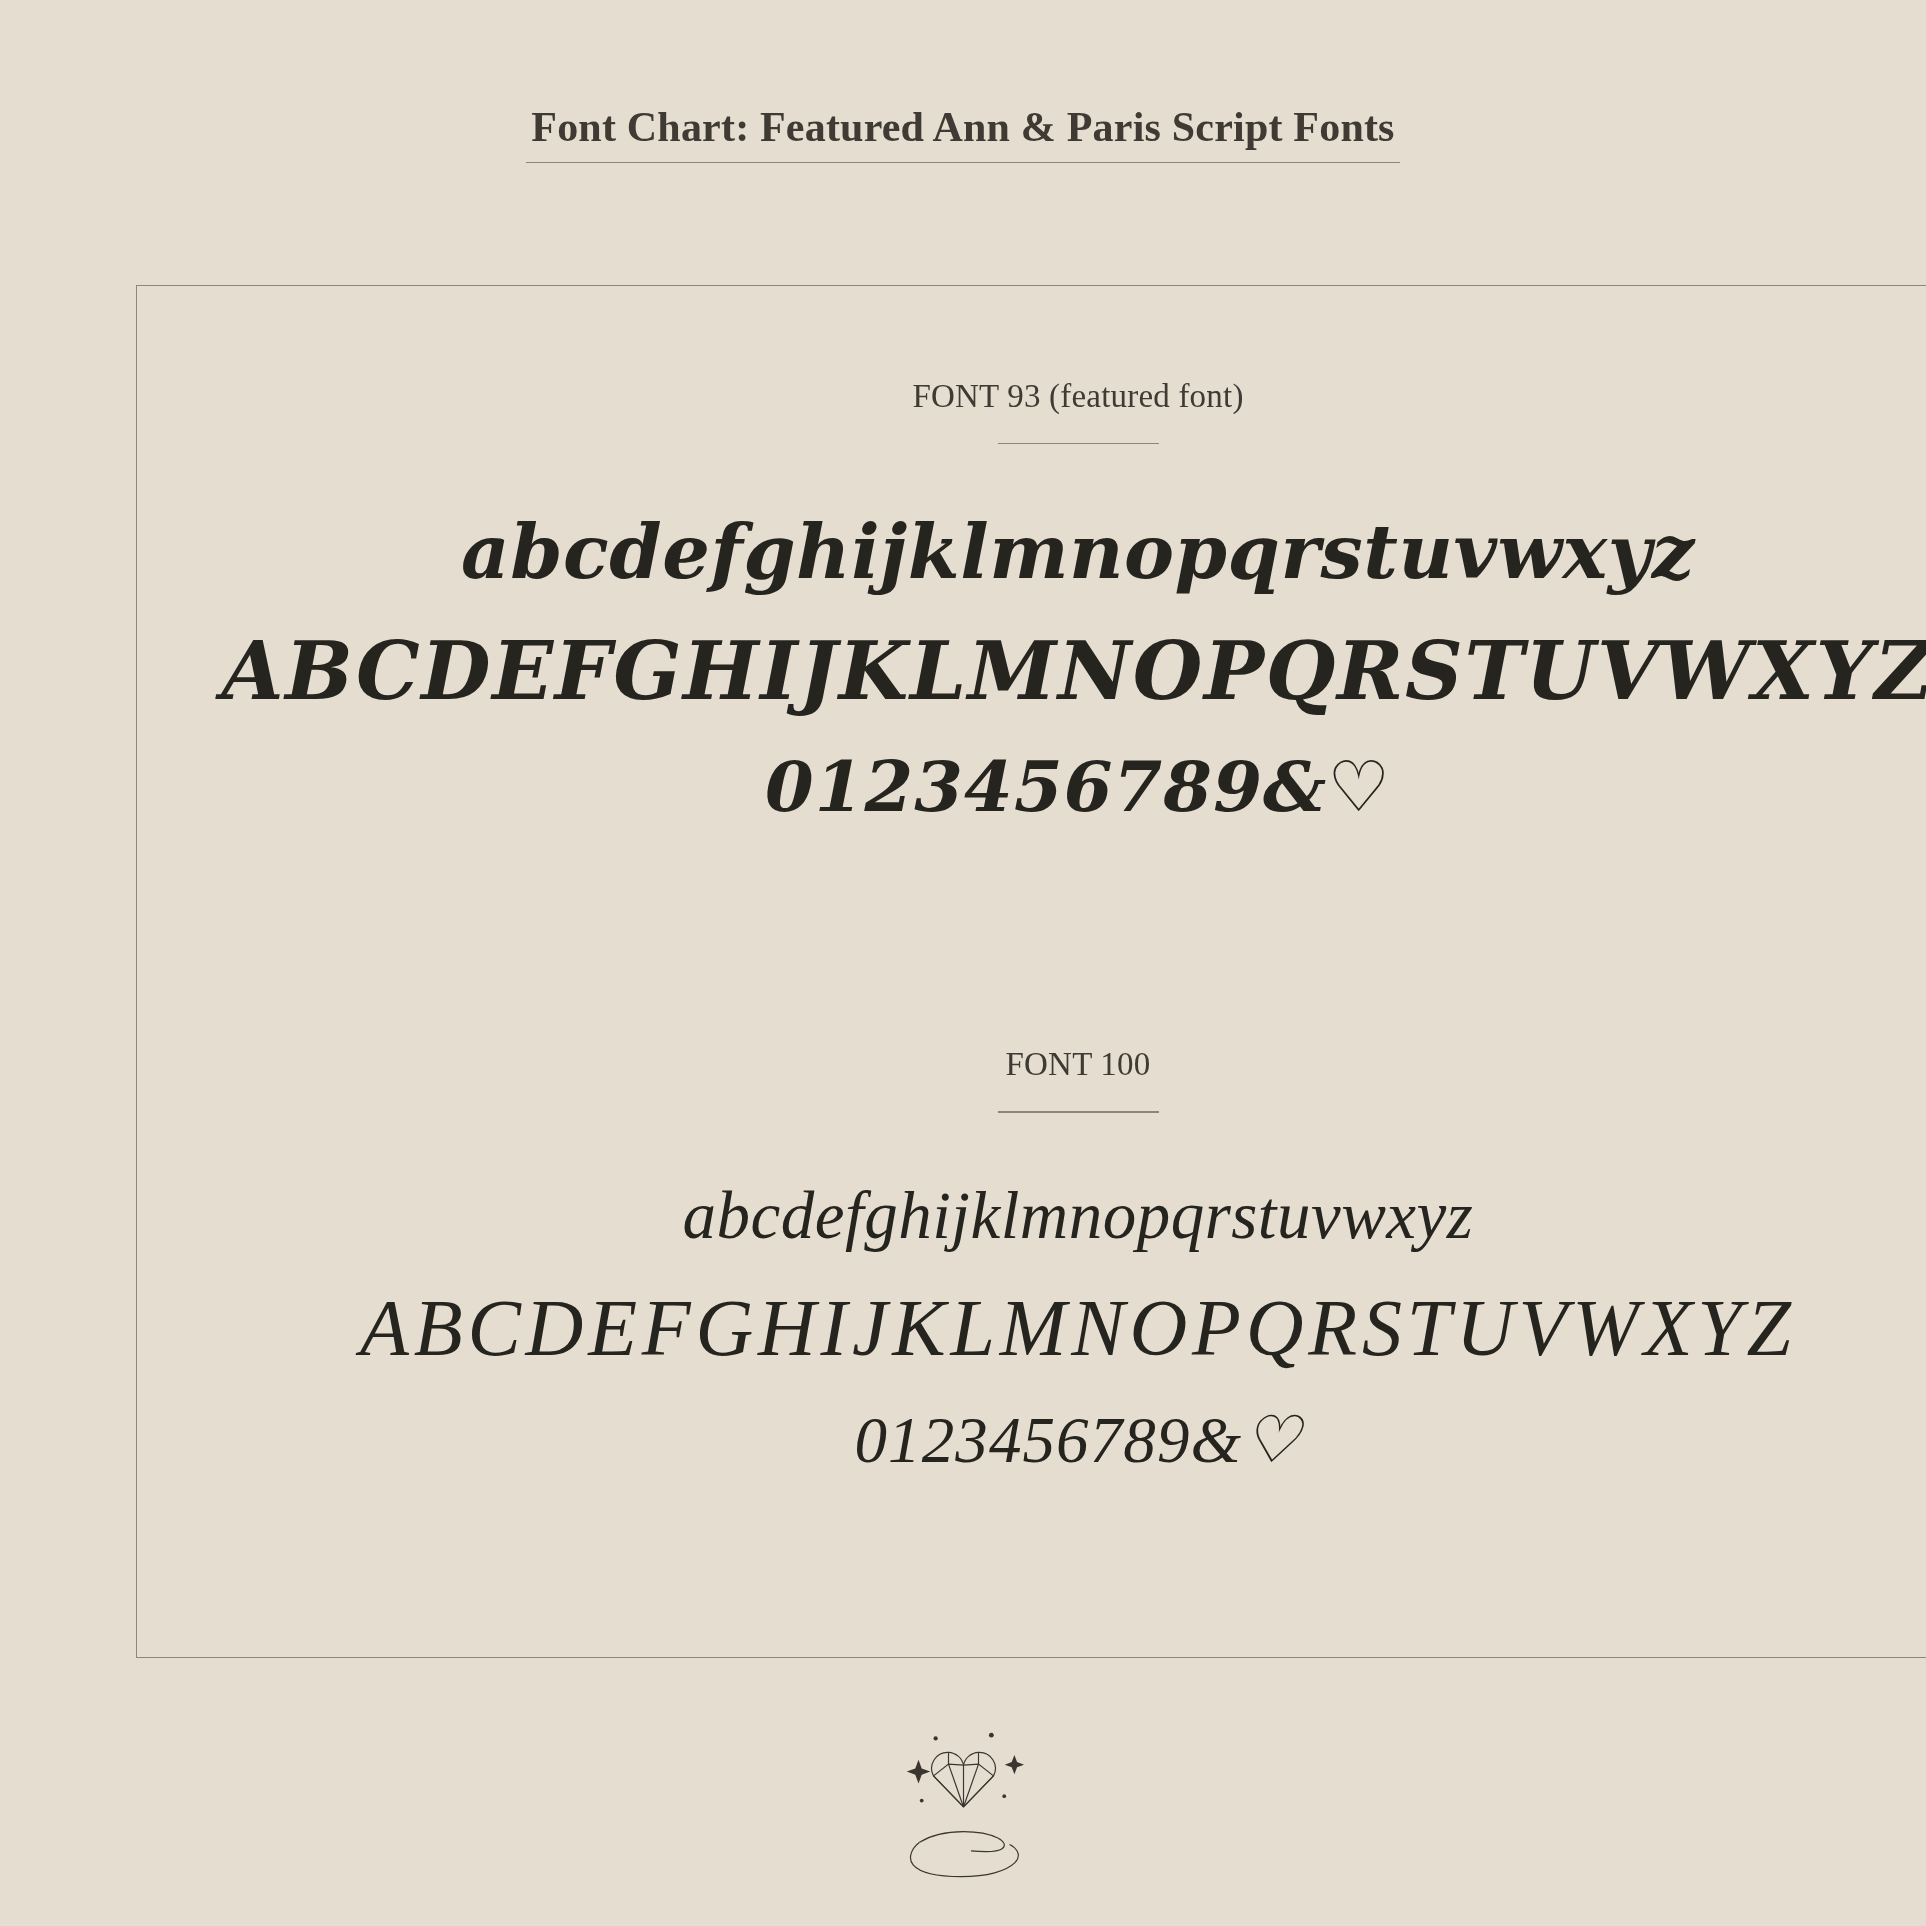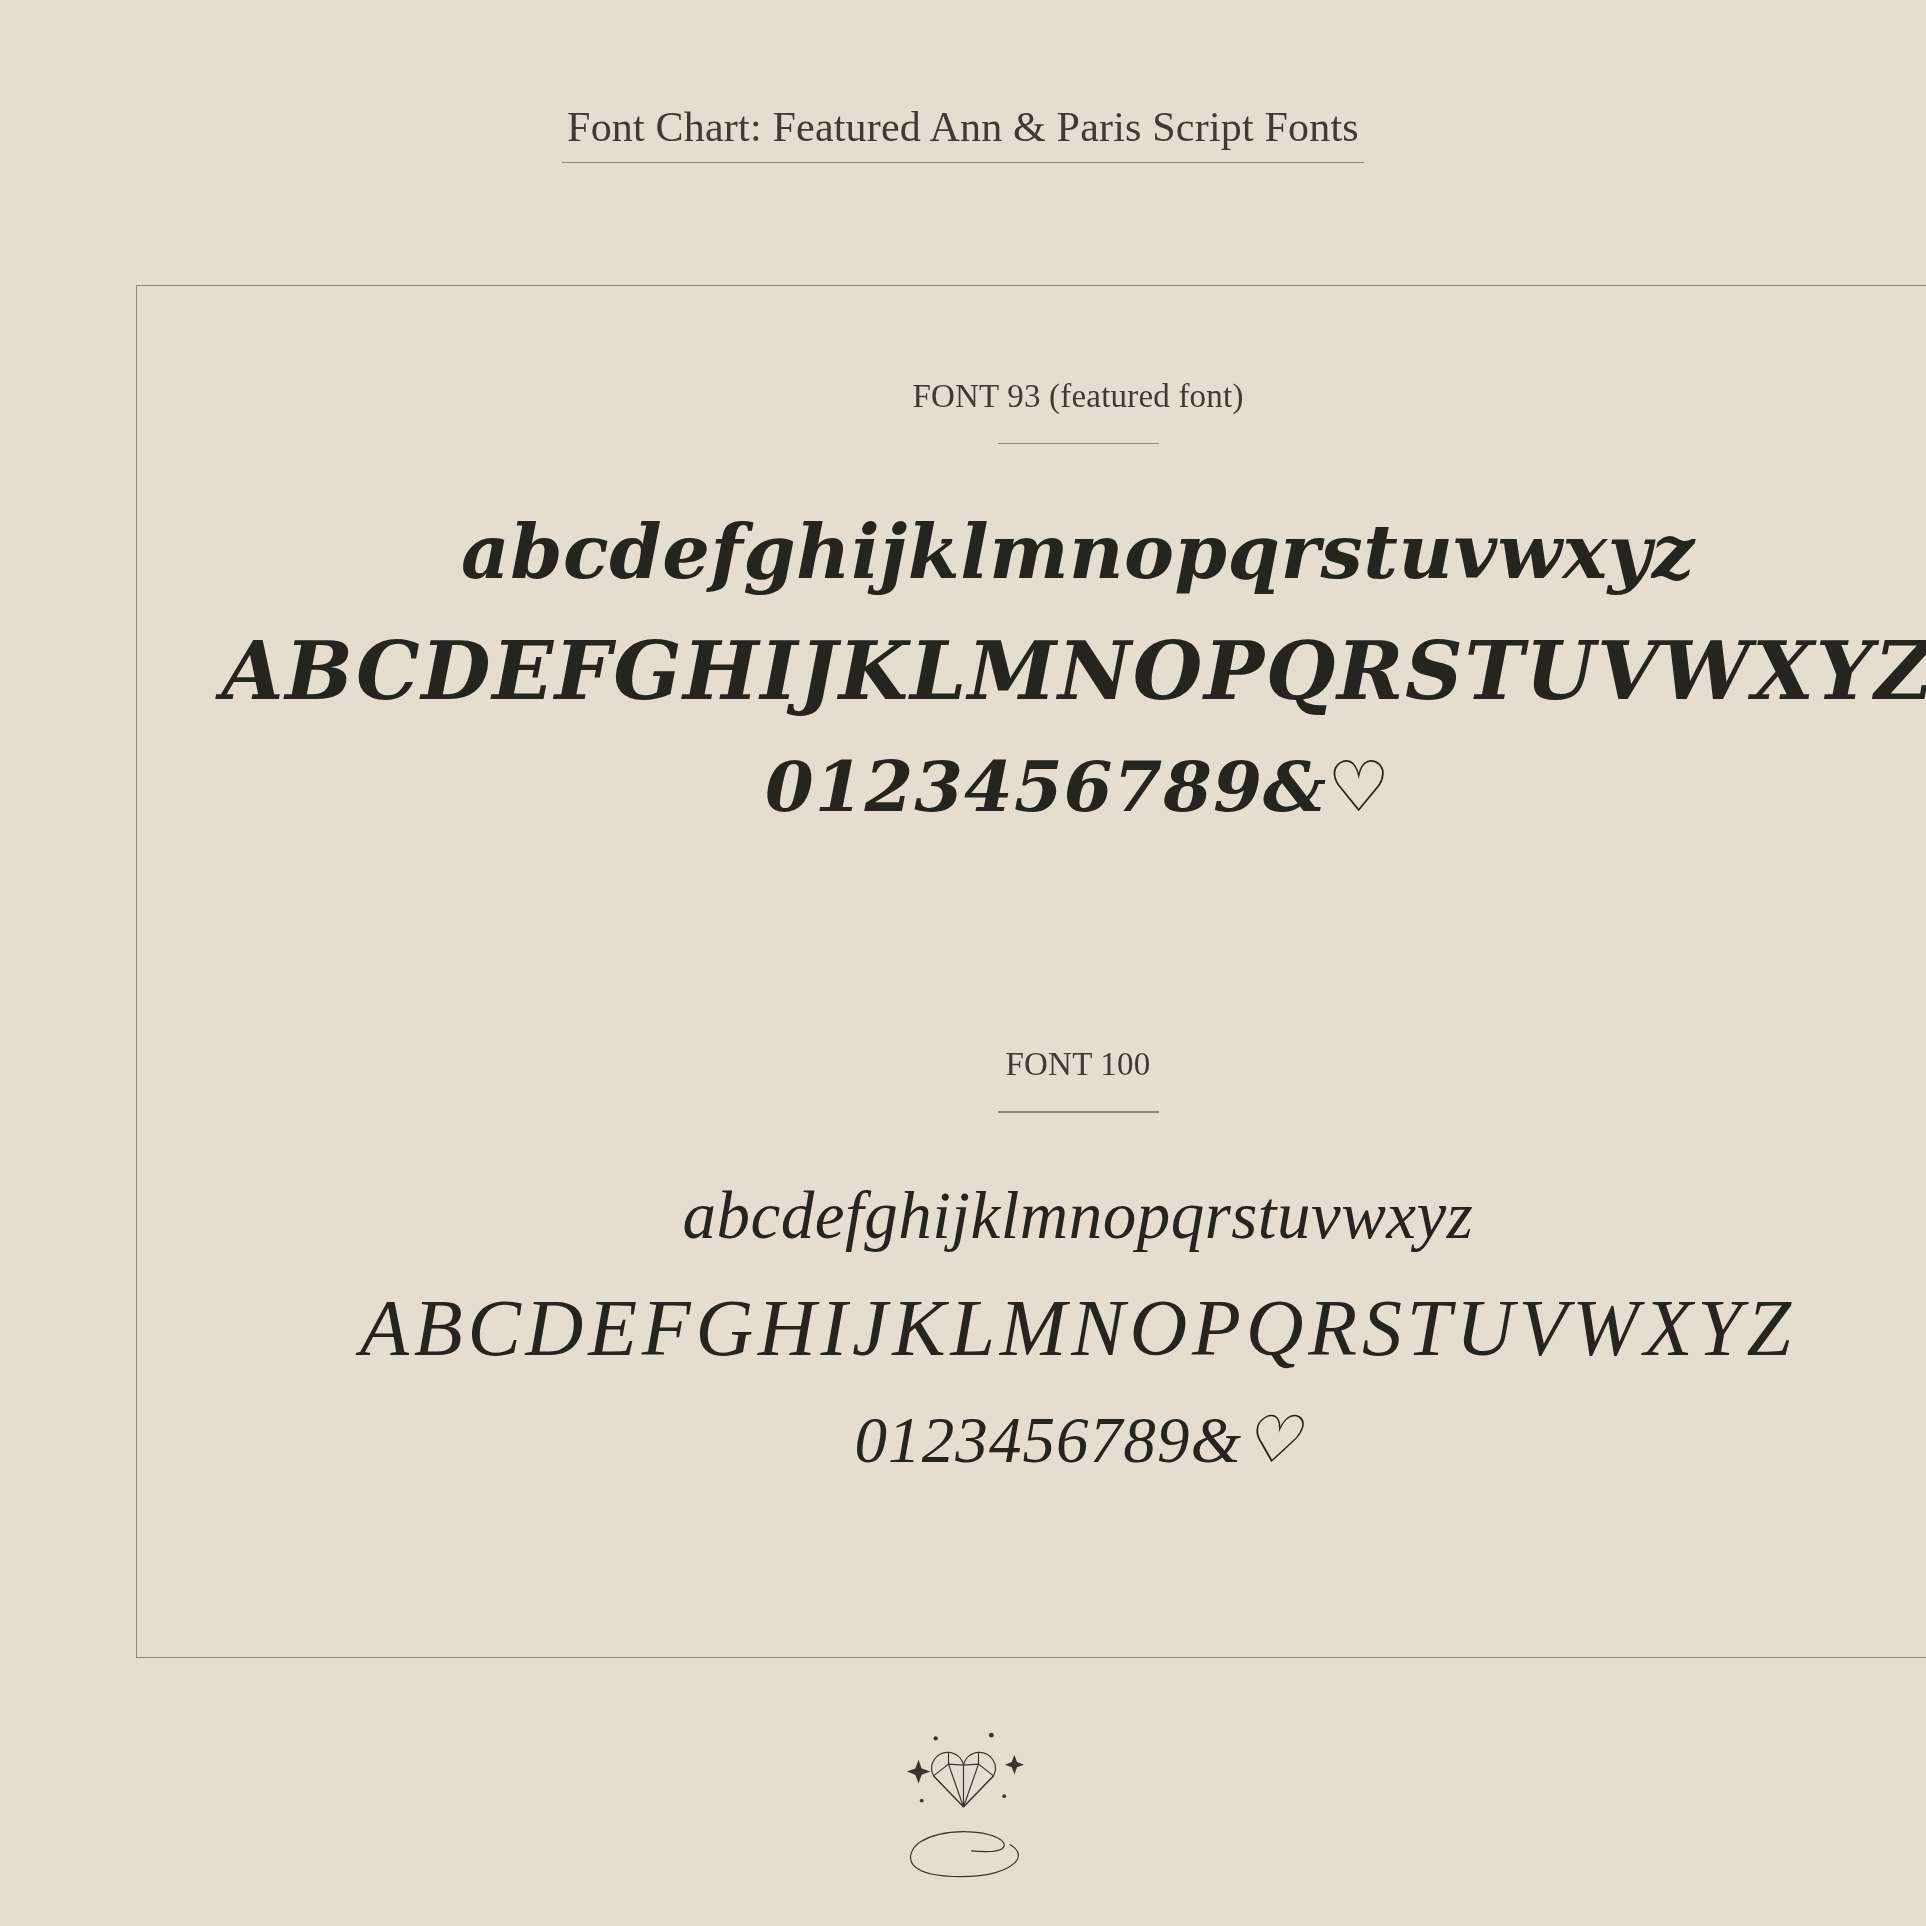--- a/index.html
+++ b/index.html
@@ -21,21 +21,21 @@
     box-sizing: border-box;
   }
 
   
   .header {
     padding-top: 104px;
     text-align: center;
   }
   .header-title {
     font-size: 42px;
-    font-weight: 400;
+    font-weight: 700;
     letter-spacing: 0.2px;
     color: #3f3a34;
     line-height: 1.1;
     display: inline-block;
     padding: 0 5.4px 11.8px 5.4px;
     border-bottom: 1.1px solid #8d8578;
   }
   .header-sub {
     margin-top: 19px;
     font-size: 32px;

